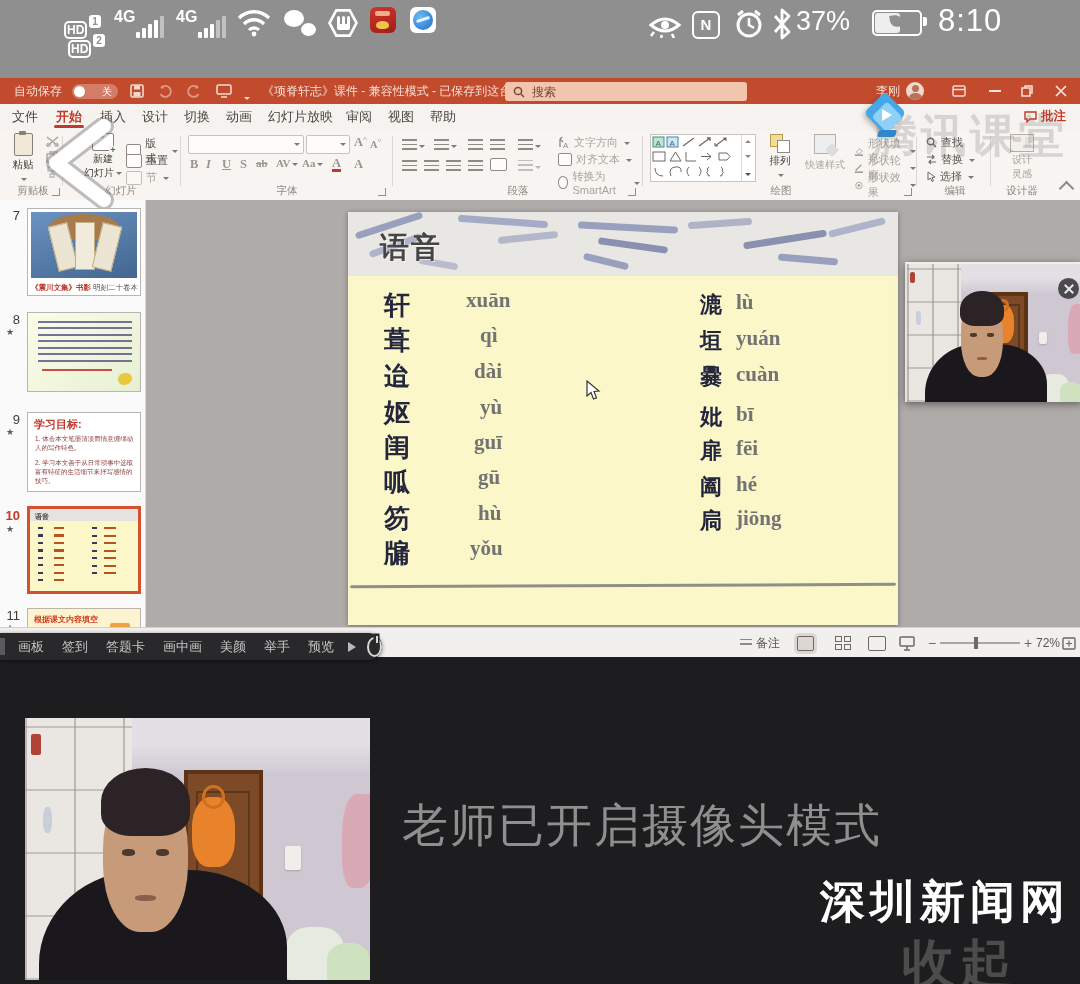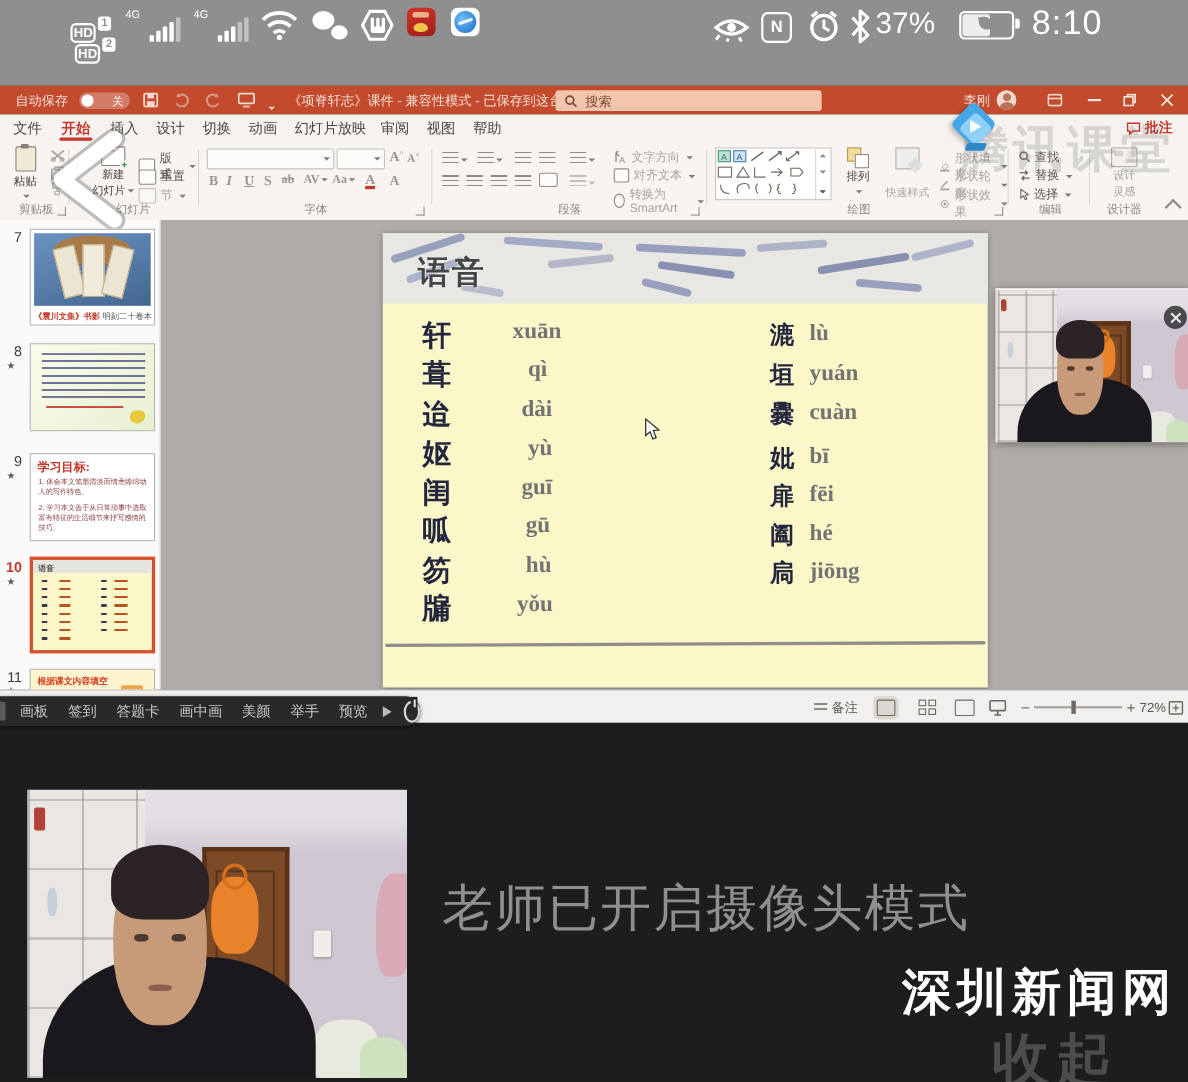--- a/index.html
+++ b/index.html
@@ -8,21 +8,21 @@
   .abs{position:absolute;}
 
   
   .statusbar{position:absolute;left:0;top:0;width:1080px;height:78px;background:#8f8f8f;color:#fff;}
   .hdbadge{position:absolute;display:flex;align-items:center;}
   .hdbox{border:2.5px solid #fff;border-radius:5px;font-size:12px;font-weight:bold;padding:0 1px;line-height:14px;margin-top:18px;}
   .hdnum{background:#fff;color:#8f8f8f;font-size:10px;font-weight:bold;border-radius:3px;padding:0 3px;margin-left:2px;line-height:13px;}
   .sig{position:absolute;display:flex;align-items:flex-end;gap:2px;}
   .sig i{display:block;width:4px;background:#fff;border-radius:1px;}
   .sig i.dim{background:rgba(255,255,255,.45);}
-  .netlbl{position:absolute;font-size:10px;font-weight:normal;color:#fff;text-align:center;}
+  .netlbl{position:absolute;font-size:16px;font-weight:bold;color:#fff;text-align:center;}
   .appicon{position:absolute;width:26px;height:26px;border-radius:6px;}
   .sb-time{position:absolute;font-size:31px;color:#fff;letter-spacing:1px;}
   .sb-batt-txt{position:absolute;font-size:27px;color:#fff;}
   .battery{position:absolute;width:46px;height:22px;border:2.5px solid #fff;border-radius:5px;}
   .battery .nub{position:absolute;right:-7px;top:5px;width:4px;height:9px;background:#fff;border-radius:0 2px 2px 0;}
   .battery .fill{position:absolute;left:1px;top:1px;bottom:1px;width:55%;background:rgba(255,255,255,.85);border-radius:3px;}
   .battery .leaf{position:absolute;left:16px;top:3px;width:12px;height:12px;background:#8f8f8f;border-radius:0 60% 0 60%;transform:rotate(-8deg);}
   .nfc{position:absolute;width:24px;height:24px;border:2.5px solid #fff;border-radius:6px;color:#fff;font-weight:bold;font-size:15px;text-align:center;line-height:23px;}
   .hex{position:absolute;width:30px;height:30px;}
   .hex .o{position:absolute;inset:0;background:#fff;clip-path:polygon(25% 3%,75% 3%,100% 50%,75% 97%,25% 97%,0 50%);}
@@ -471,21 +471,21 @@
           <div style="margin:0 auto;width:20px;height:18px;position:relative;">
             <div style="position:absolute;left:0;top:0;width:11px;height:11px;background:#f3dc9a;border:1.3px solid #b99b4e;"></div>
             <div style="position:absolute;left:7px;top:6px;width:11px;height:11px;background:#fff;border:1.3px solid #8f8a84;"></div>
           </div>
           <div style="margin-top:2px;"><span>排列</span></div><span class="chev"></span>
         </div>
         <div class="bigbtn dimt" style="left:154px;top:4px;width:50px;color:#a9a39c;">
           <div style="margin:0 auto;width:20px;height:18px;border:1.3px solid #b5afa8;background:#eee;position:relative;">
             <div style="position:absolute;right:-2px;bottom:-2px;width:10px;height:10px;background:#ddd;transform:rotate(45deg);"></div>
           </div>
-          <div style="margin-top:14px;font-size:10px;">快速样式</div>
+          <div style="margin-top:4px;font-size:10px;">快速样式</div>
         </div>
         <div class="stack-item dimt" style="left:208px;top:6px;color:#a39d96;">
           <svg width="12" height="11" viewBox="0 0 12 11">
               <path d="M3 6 L7 2 L10 5 L6 9 Z" stroke="#a39d96" fill="none"></path>
               <path d="M1 10 h10" stroke="#a39d96" stroke-width="2"></path>
             </svg>
           <span>形状填充</span>
             <span class="chev"></span>
         </div>
         <div class="stack-item dimt" style="left:208px;top:23px;color:#a39d96;">

